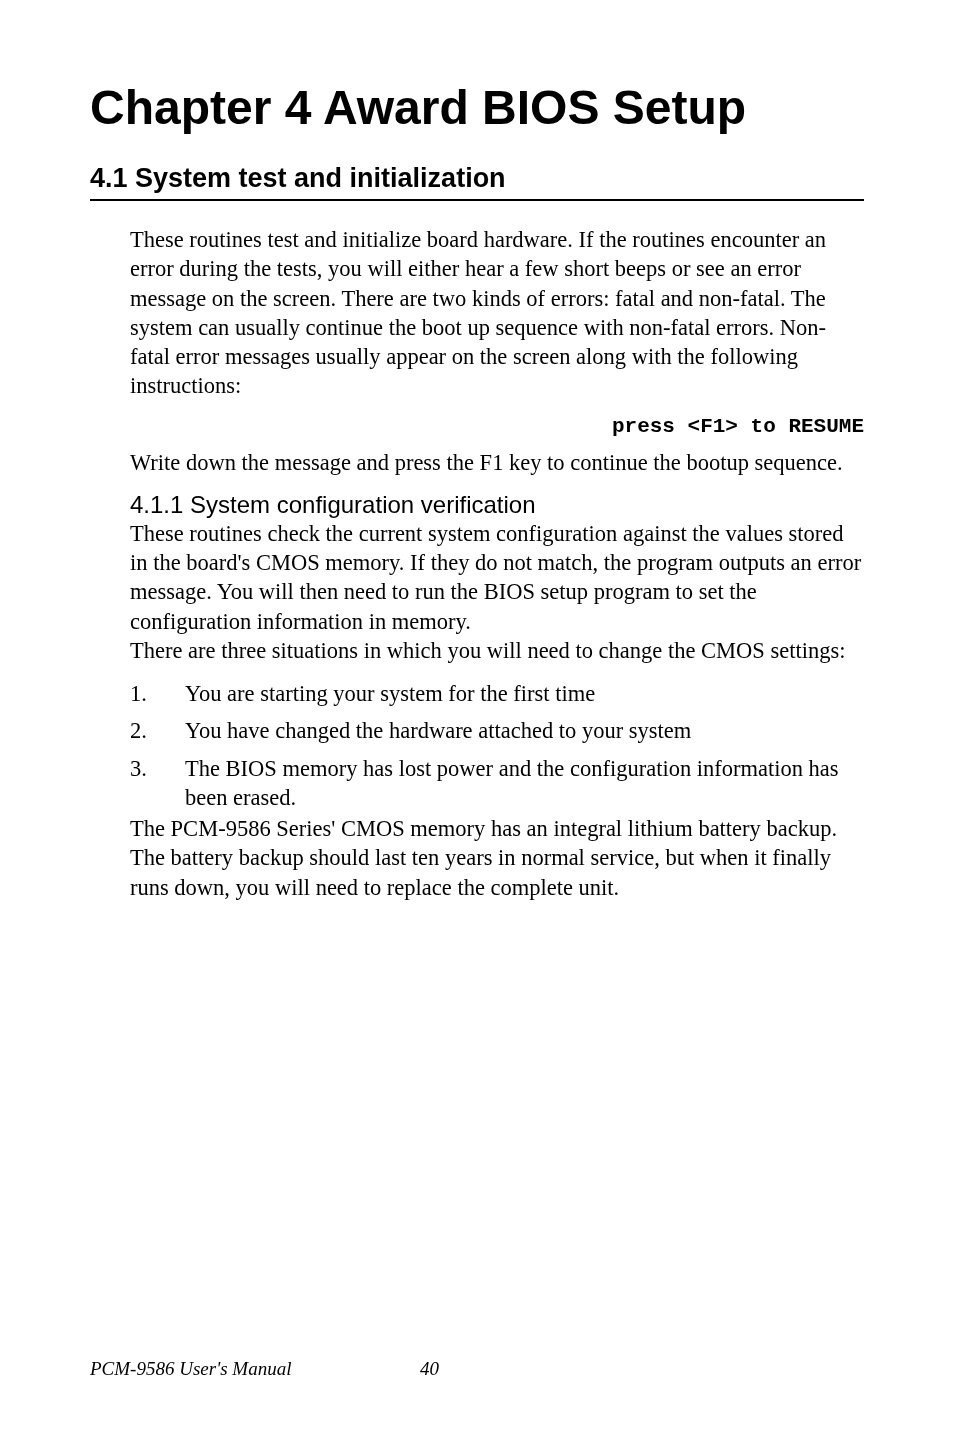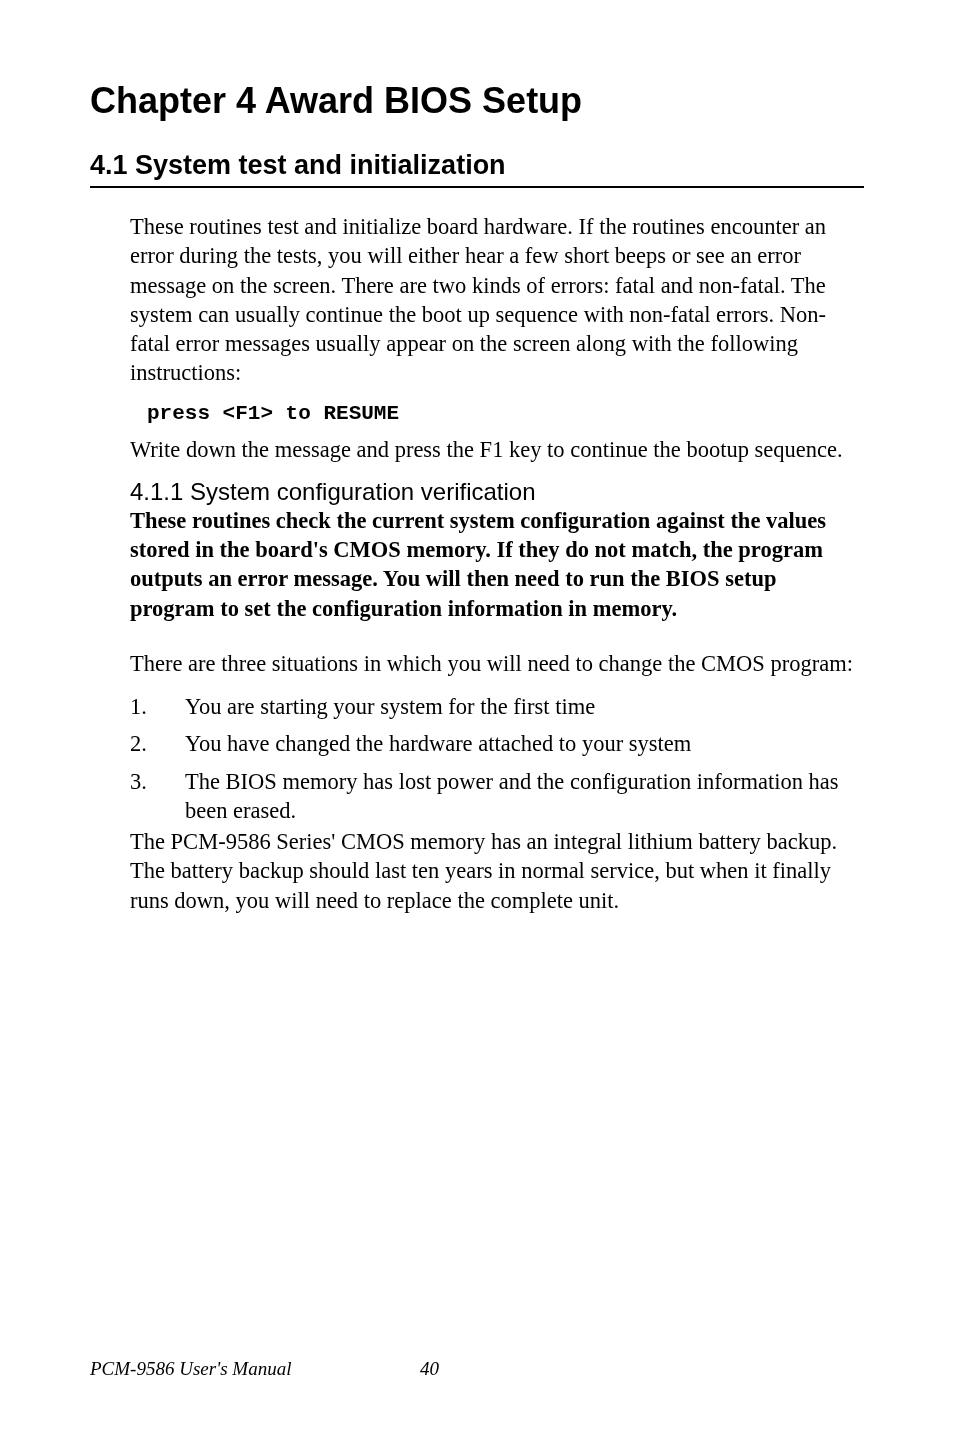--- a/index.html
+++ b/index.html
@@ -12,21 +12,21 @@
       font-family: "Times New Roman", Times, serif;
       color: #000000;
       width: 954px;
       height: 1430px;
       padding: 80px 90px 50px 90px;
       position: relative;
     }
     .chapter-title {
       font-family: Arial, Helvetica, sans-serif;
       font-weight: bold;
-      font-size: 36px;
+      font-size: 48px;
       margin-bottom: 28px;
     }
     .section-title {
       font-family: Arial, Helvetica, sans-serif;
       font-weight: bold;
       font-size: 27px;
       margin-bottom: 5px;
     }
     .section-rule {
       border: none;
@@ -36,22 +36,23 @@
     .body-text {
       font-size: 22.5px;
       line-height: 1.3;
       margin-left: 40px;
       margin-bottom: 14px;
     }
     .code-text {
       font-family: "Courier New", Courier, monospace;
       font-weight: bold;
       font-size: 21px;
-      margin-left: 57px;
+      margin-left: 108px;
       margin-bottom: 10px;
+      text-align: right;
     }
     .subsection-title {
       font-family: Arial, Helvetica, sans-serif;
       font-weight: normal;
       font-size: 24px;
       margin-left: 40px;
       margin-bottom: 0;
       margin-top: 8px;
     }
     .list-item {
@@ -93,23 +94,23 @@
 <hr class="section-rule">
 
 <p class="body-text">These routines test and initialize board hardware. If the routines encounter an error during the tests, you will either hear a few short beeps or see an error message on the screen. There are two kinds of errors: fatal and non-fatal. The system can usually continue the boot up sequence with non-fatal errors. Non-fatal error messages usually appear on the screen along with the following instructions:</p>
 
 <p class="code-text">press &lt;F1&gt; to RESUME</p>
 
 <p class="body-text">Write down the message and press the F1 key to continue the bootup sequence.</p>
 
 <h3 class="subsection-title">4.1.1 System configuration verification</h3>
 
-<p class="body-text" style="margin-bottom:26px;font-weight:bold;">These routines check the current system configuration against the values stored in the board's CMOS memory. If they do not match, the program outputs an error message. You will then need to run the BIOS setup program to set the configuration information in memory.</p>
+<p class="body-text" style="margin-bottom:0;">These routines check the current system configuration against the values stored in the board's CMOS memory. If they do not match, the program outputs an error message. You will then need to run the BIOS setup program to set the configuration information in memory.</p>
 
-<p class="body-text">There are three situations in which you will need to change the CMOS program:</p>
+<p class="body-text">There are three situations in which you will need to change the CMOS settings:</p>
 
 <div class="list-item">
   <span class="list-number">1.</span>
   <span class="list-content">You are starting your system for the first time</span>
 </div>
 
 <div class="list-item">
   <span class="list-number">2.</span>
   <span class="list-content">You have changed the hardware attached to your system</span>
 </div>

